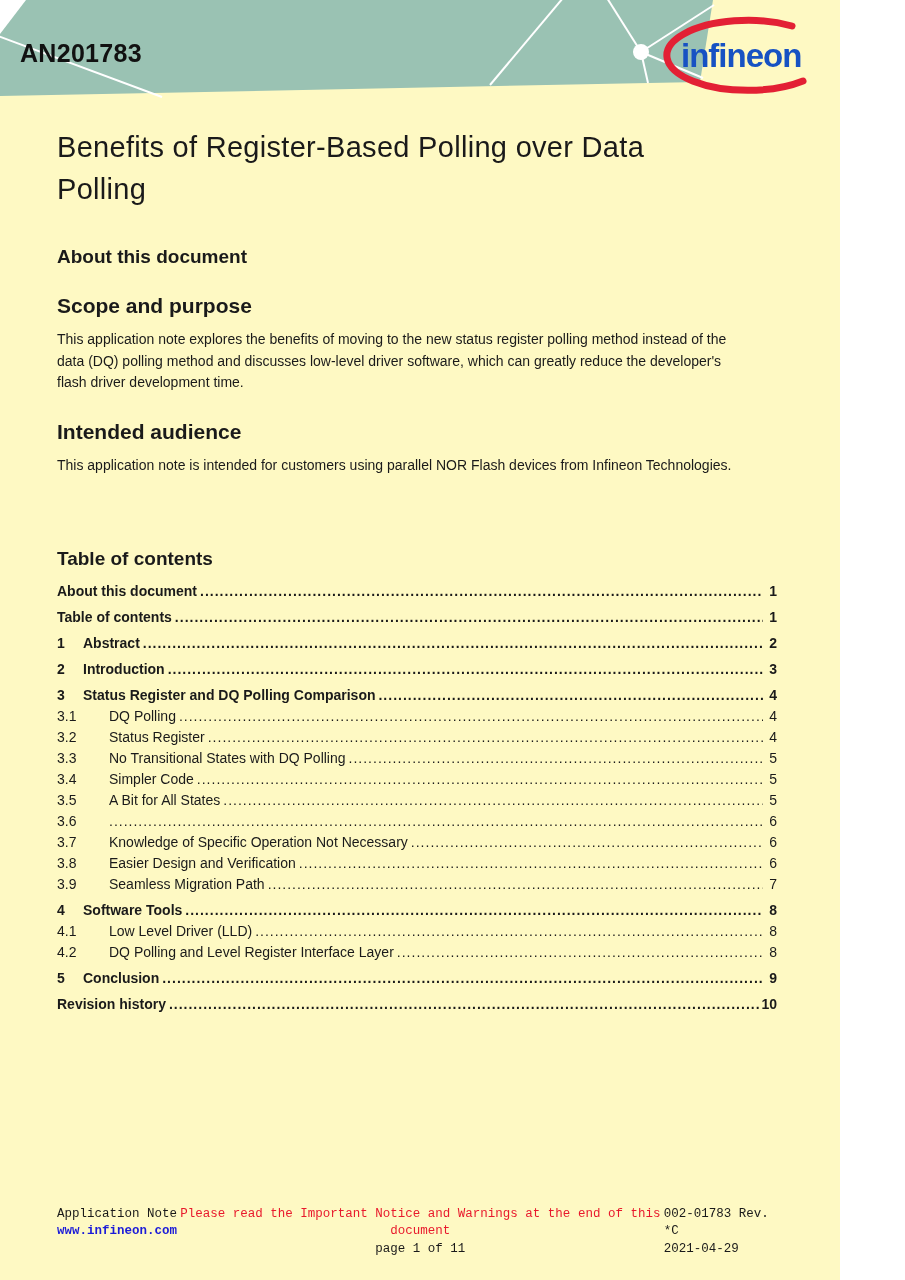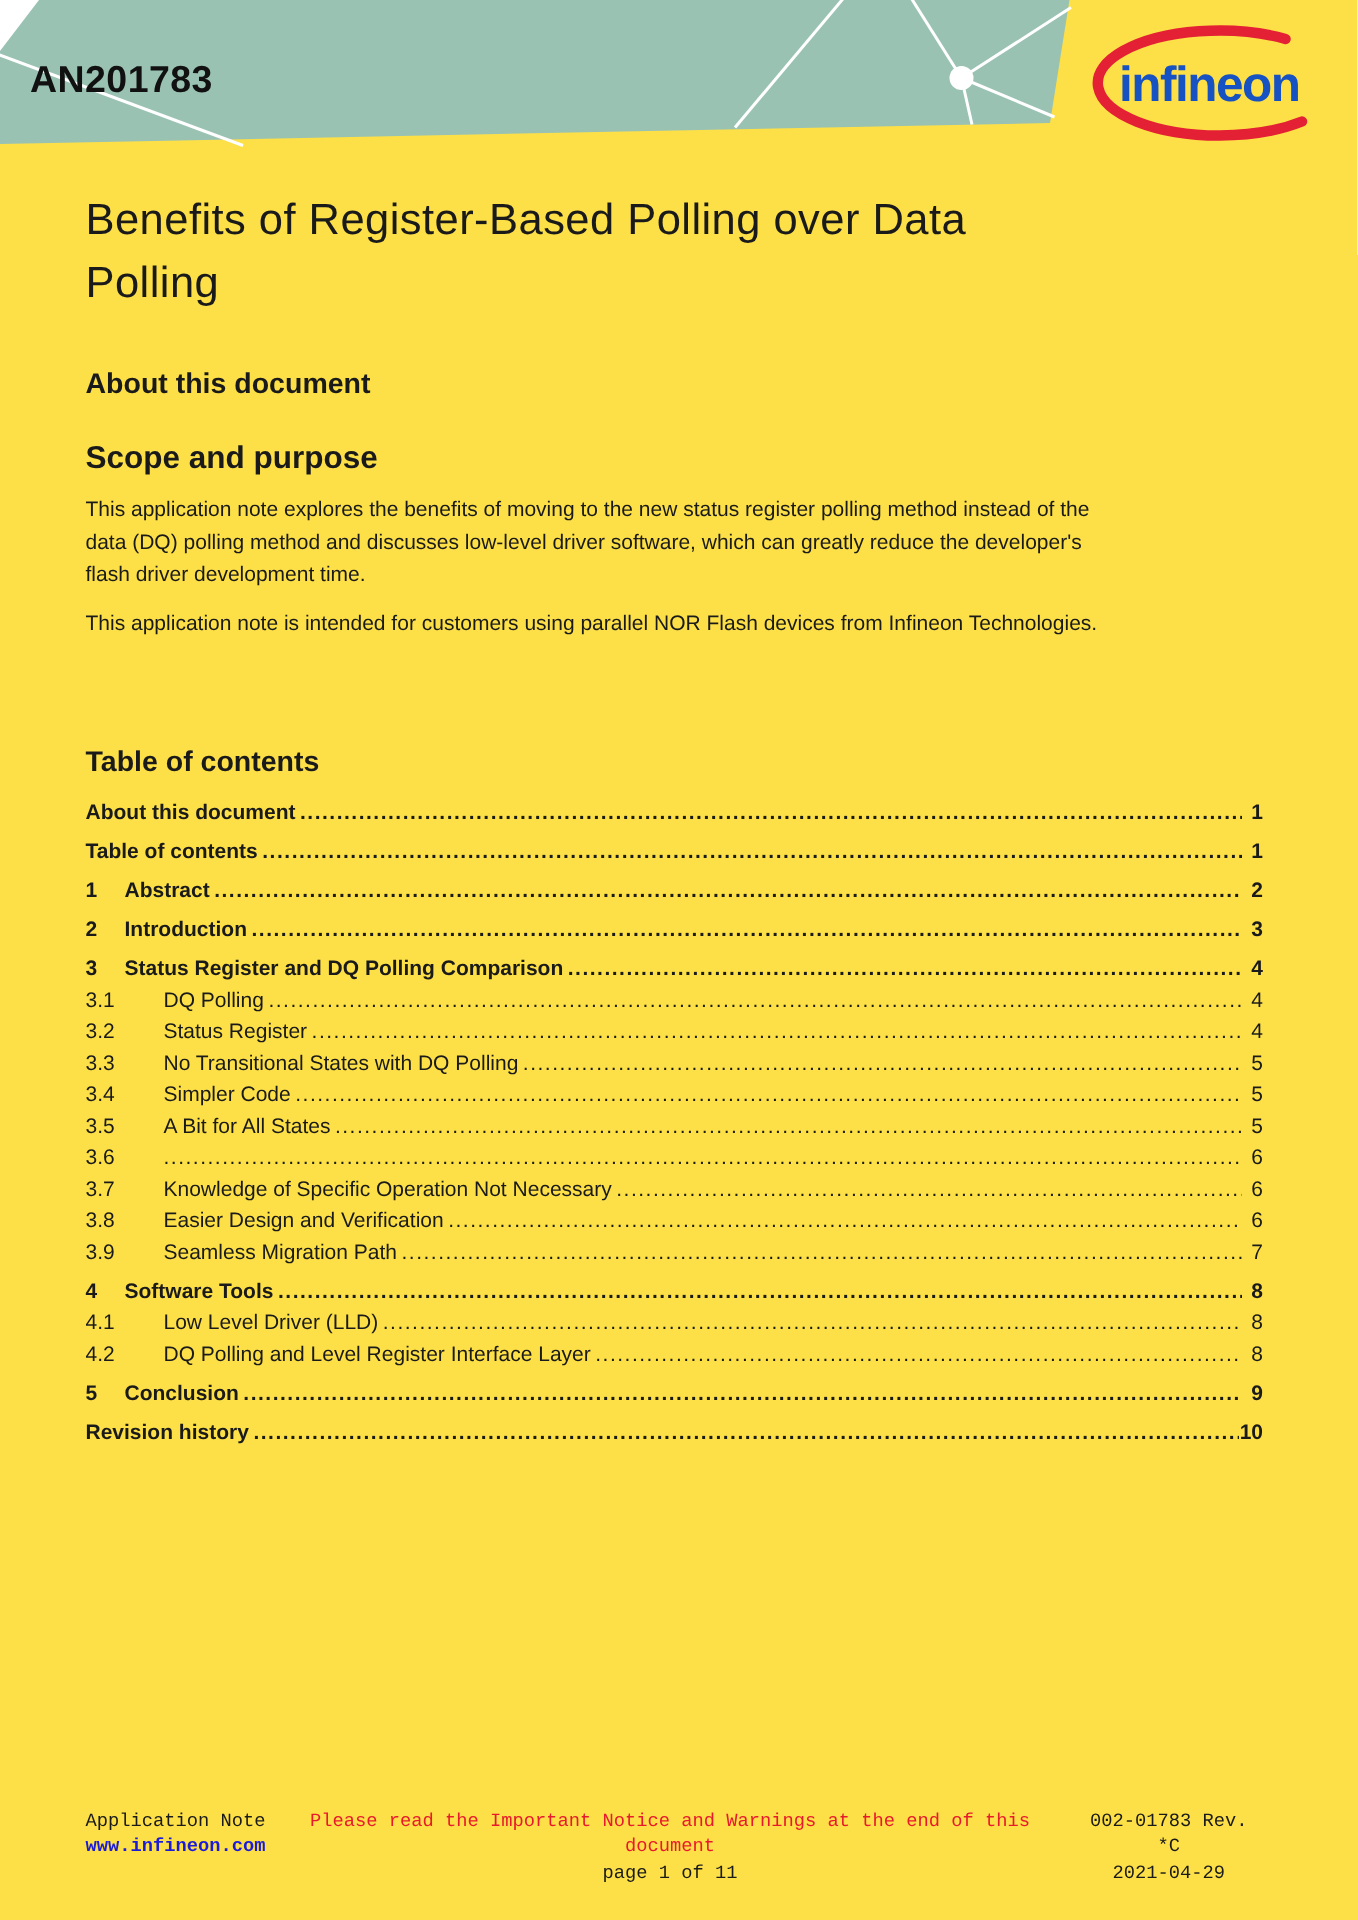--- a/index.html
+++ b/index.html
@@ -1,16 +1,16 @@
 <!DOCTYPE html>
 <html style="--banner-green: #9ac2b3; --logo-blue: #1752c3; --logo-red: #e32034; --link-blue: #1b1bd8; --notice-red: #e8192c;"><head>
 <meta charset="utf-8">
 <style>
   html,body{margin:0;padding:0;background:#fff;}
-  .page{position:relative;width:905px;height:1280px;background:#fde047;overflow:hidden;
+  .page{position:relative;width:840px;height:1280px;background:#fef9c3;overflow:hidden;
         font-family:"Liberation Sans",sans-serif;color:#1a1a1a;}
   
   .banner{position:relative;height:100px;}
   .banner-bg{position:absolute;left:0;top:0;}
   .doc-id{position:absolute;left:20px;top:39px;font-size:25px;font-weight:bold;color:#111;letter-spacing:.3px;}
   .logo{position:absolute;top:10px;right:7px;}
   
   main{padding:0 63px 0 57px;}
   h1{margin:26px 0 0;font-size:29px;line-height:42px;font-weight:normal;white-space:pre-line;letter-spacing:.3px;}
   h2{margin:36px 0 0;font-size:19px;font-weight:bold;}
@@ -24,21 +24,21 @@
   .toc-num{flex:0 0 auto;}
   .l1 .toc-num{flex-basis:26px;}
   .l2 .toc-num{flex-basis:52px;}
   .toc-label{white-space:nowrap;padding-right:3px;}
   .dots{flex:1 1 0;overflow:hidden;white-space:nowrap;letter-spacing:1px;padding-right:2px;}
   .toc-page{flex:0 0 auto;min-width:14px;text-align:right;}
   
   footer{position:absolute;left:57px;right:63px;bottom:22px;display:flex;justify-content:space-between;
          align-items:flex-start;font-size:12.5px;line-height:17.5px;font-family:Liberation Mono, monospace;}
   .f-center{text-align:center;}
-  .f-right{text-align:center;}
+  .f-right{text-align:left;}
   .f-link{color:var(--link-blue,#1b1bd8);font-weight:bold;cursor:pointer;}
   .f-notice{color:var(--notice-red,#e8192c);}
 </style>
 </head>
 <body>
 
 <div class="page">
 
   <header class="banner">
     <svg class="banner-bg" width="905" height="100" viewBox="0 0 905 100">
@@ -65,20 +65,21 @@
     <h1>Benefits of Register-Based Polling over Data
 Polling</h1>
 
     <h2>About this document</h2>
 
     <h3>Scope and purpose</h3>
     <p>This application note explores the benefits of moving to the new status register polling method instead of the
 data (DQ) polling method and discusses low-level driver software, which can greatly reduce the developer's
 flash driver development time.</p>
 
+    <h3>Intended audience</h3>
     <p>This application note is intended for customers using parallel NOR Flash devices from Infineon Technologies.</p>
 
     <h2 class="toc-head">Table of contents</h2>
 
     <nav class="toc">
       <div class="toc-row b l0">
 
         <span class="toc-label">About this document</span>
         <span class="dots">............................................................................................................................................................................................................................................................................................................</span>
         <span class="toc-page">1</span>

